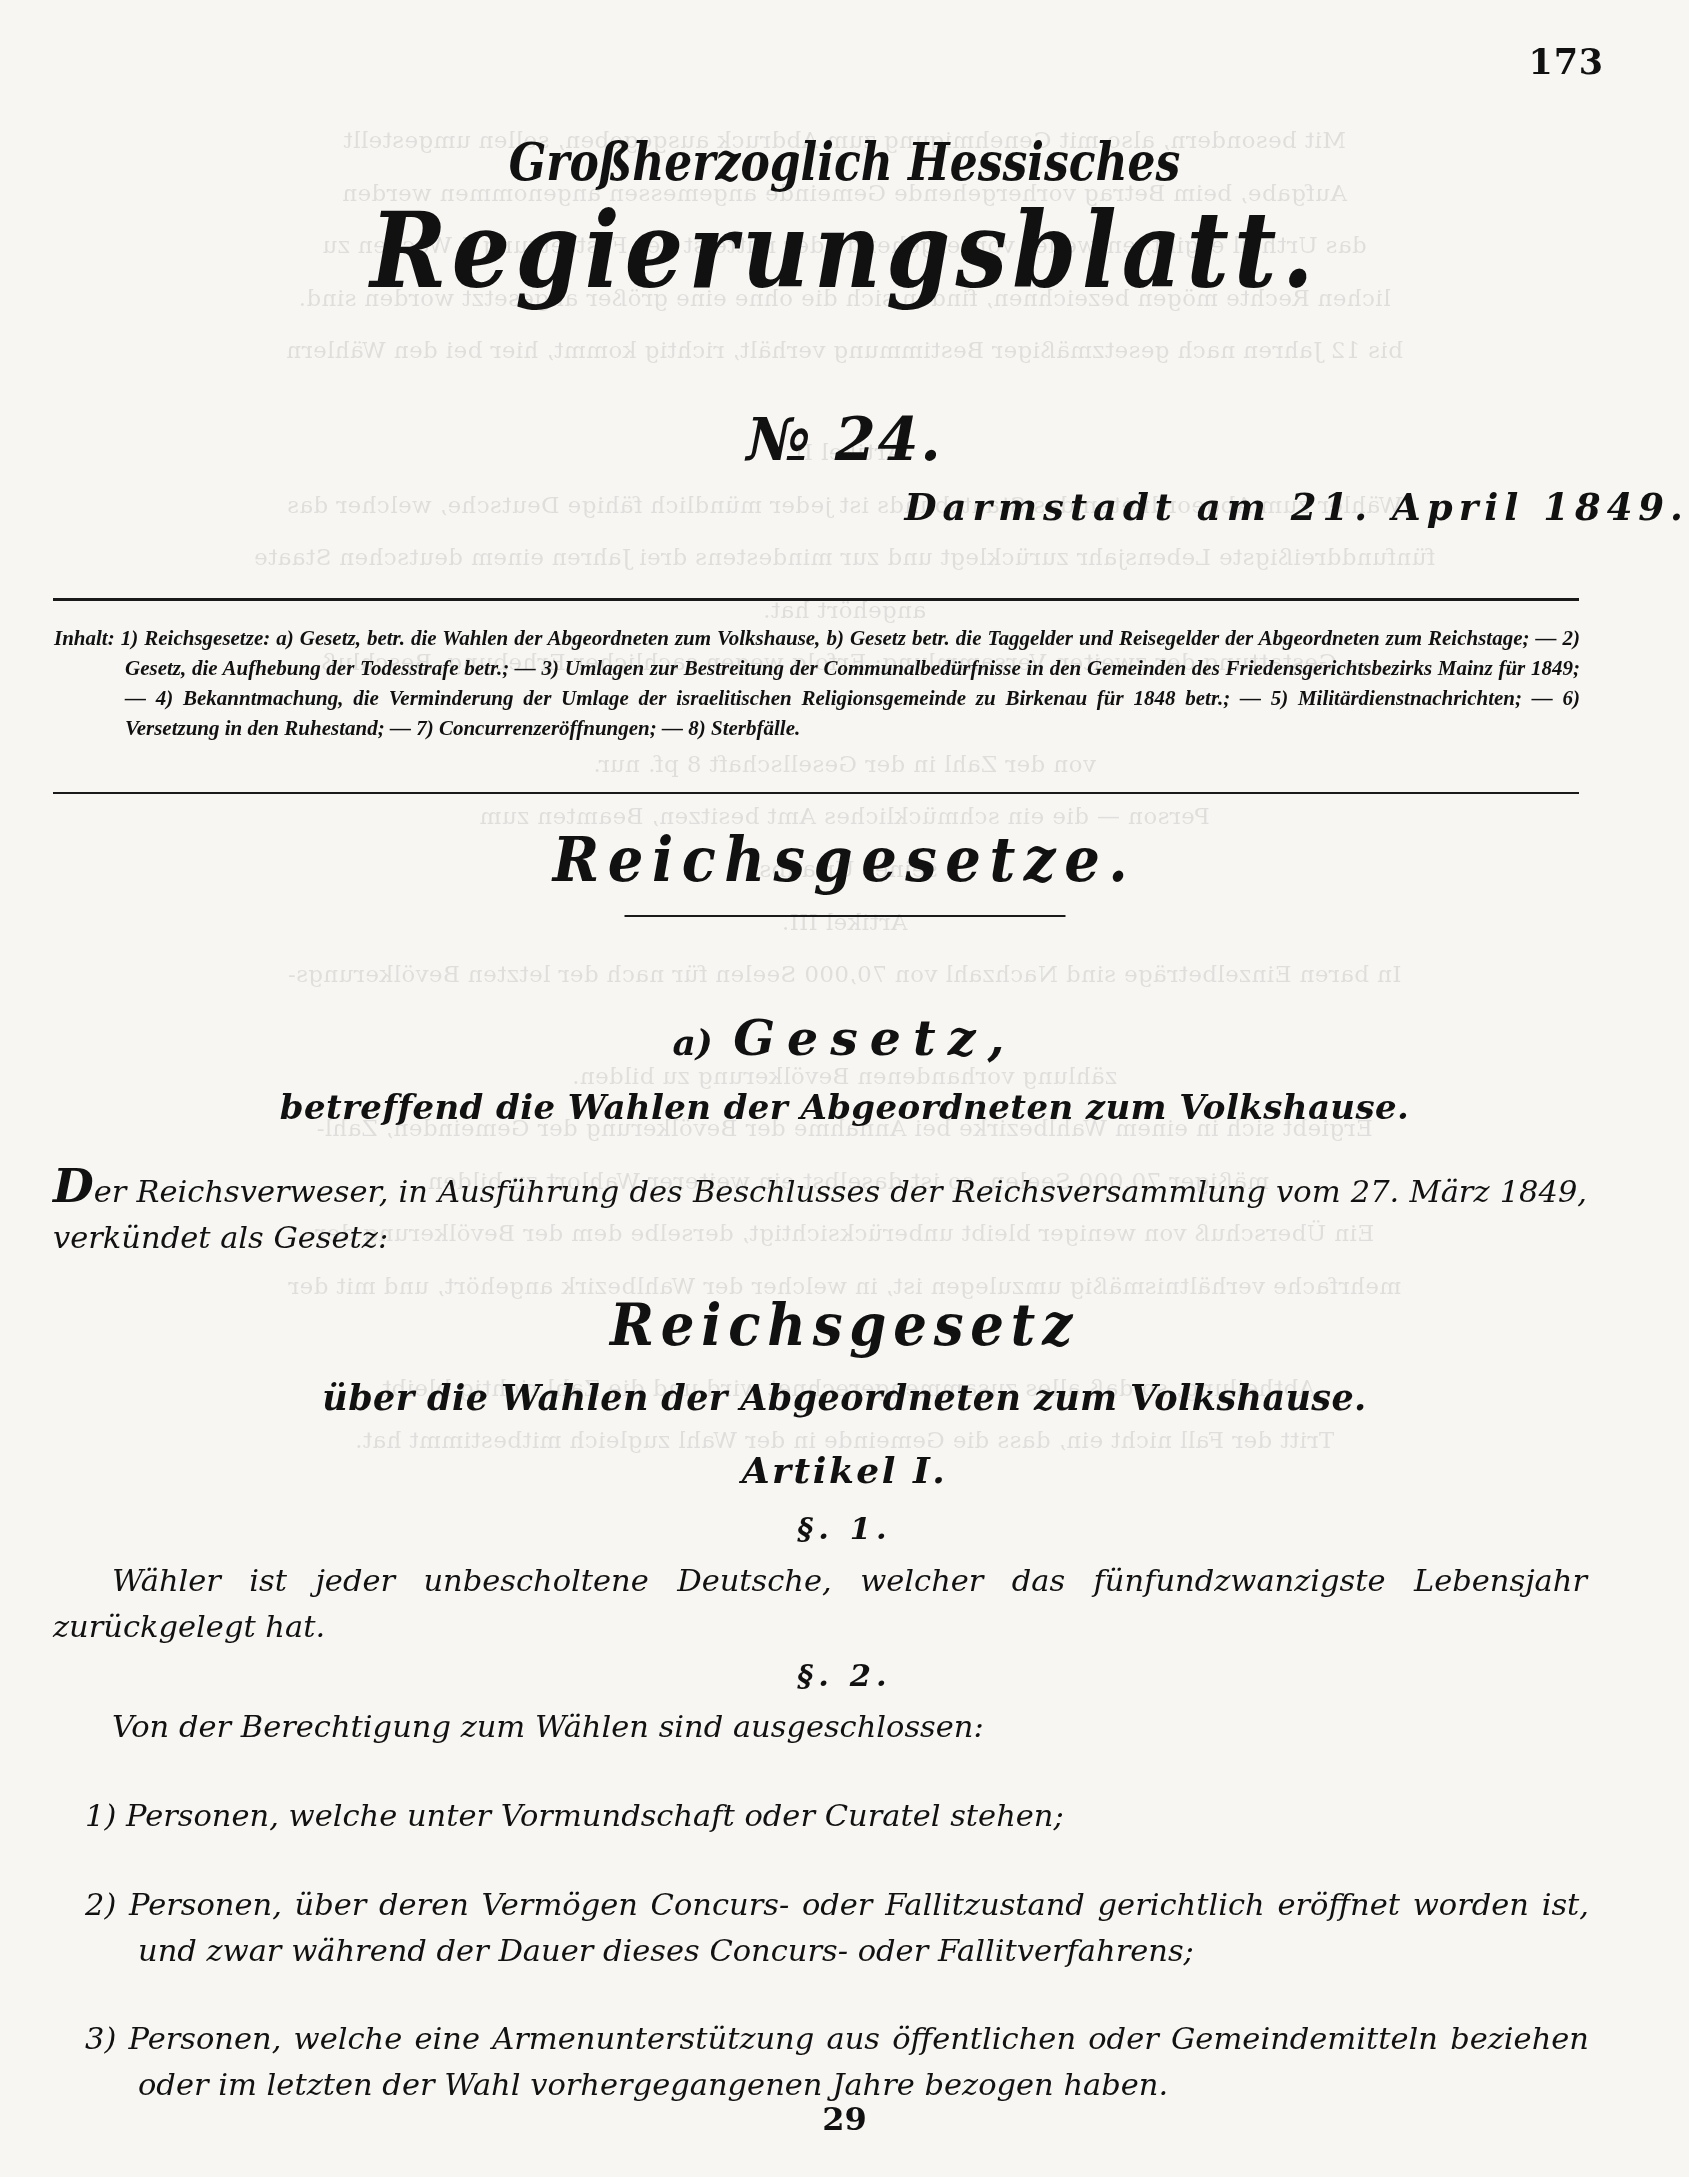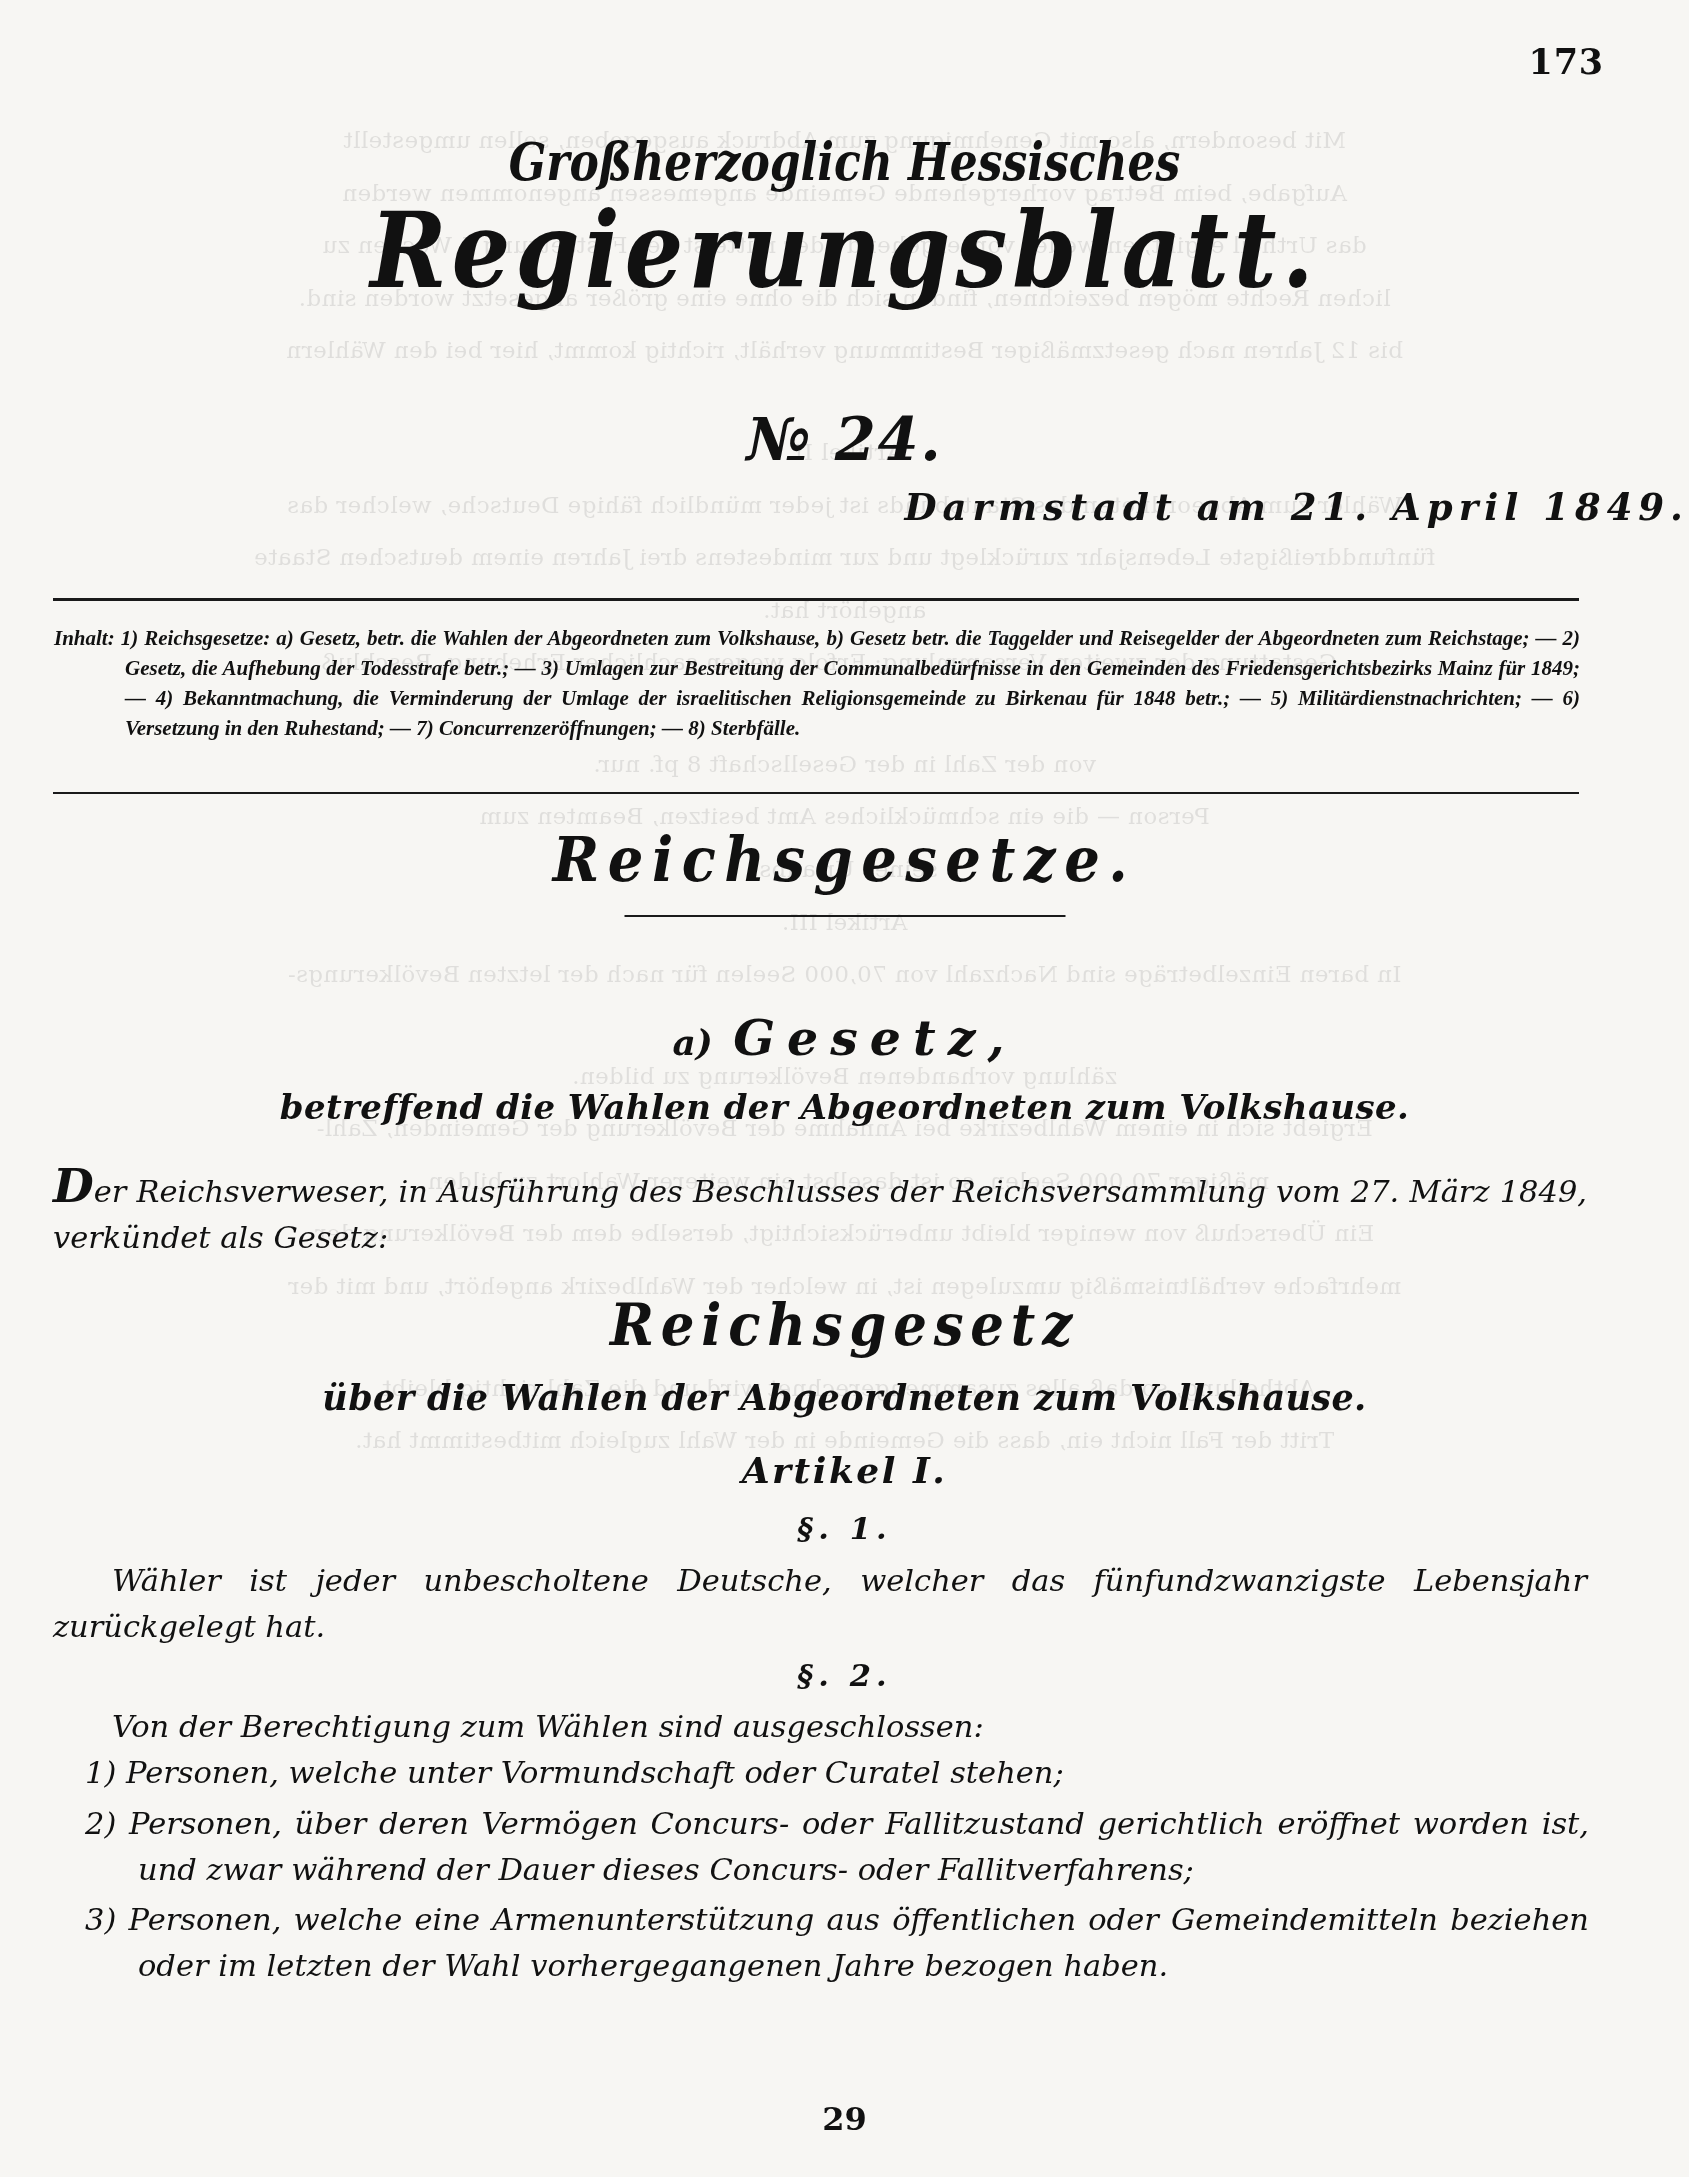--- a/index.html
+++ b/index.html
@@ -204,20 +204,21 @@
     font-size: 30.5px;
     line-height: 1.5;
     font-style: italic;
     font-family: "DejaVu Serif", serif;
     text-align: justify;
   }
   .numlist .item {
     padding-left: 53px;
     text-indent: -53px;
     margin-bottom: 5.1px;
+    margin-top: 43px;
   }
   #list-excluded { top: 1750px; }
   .signature {
     position: absolute;
     left: 0;
     width: 100%;
     text-align: center;
     bottom: 39px;
     font-size: 32px;
     font-weight: bold;

